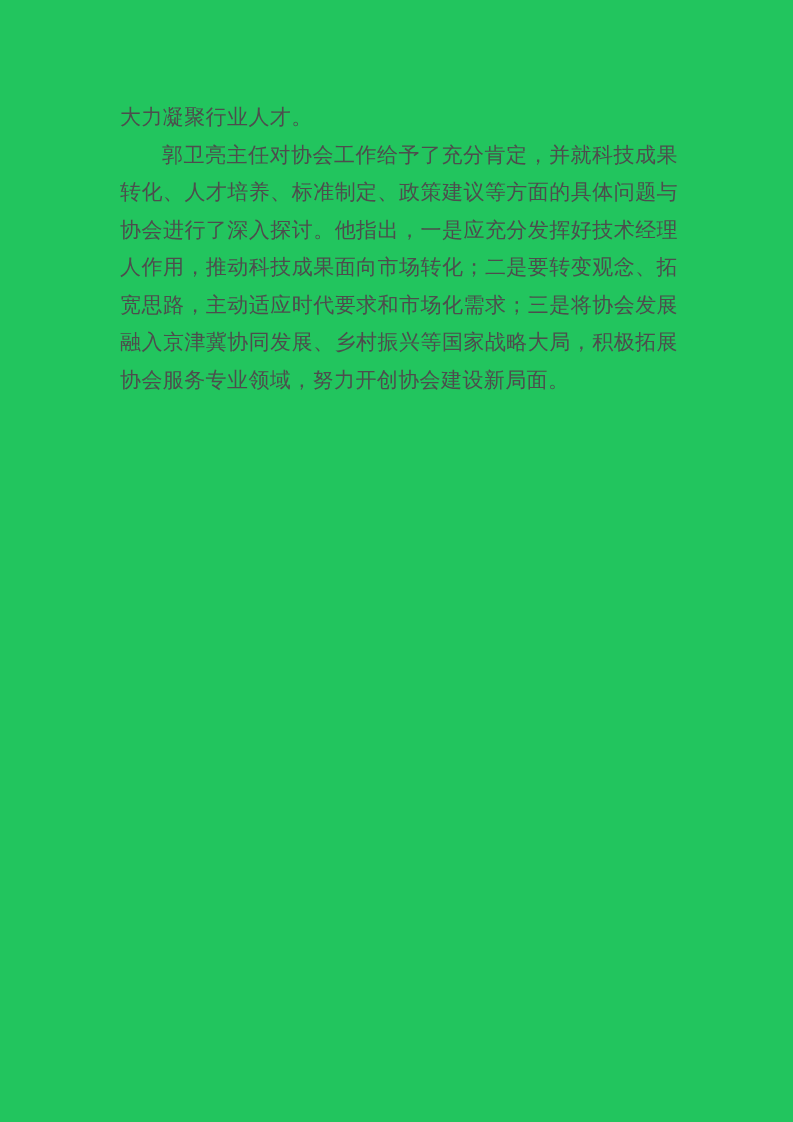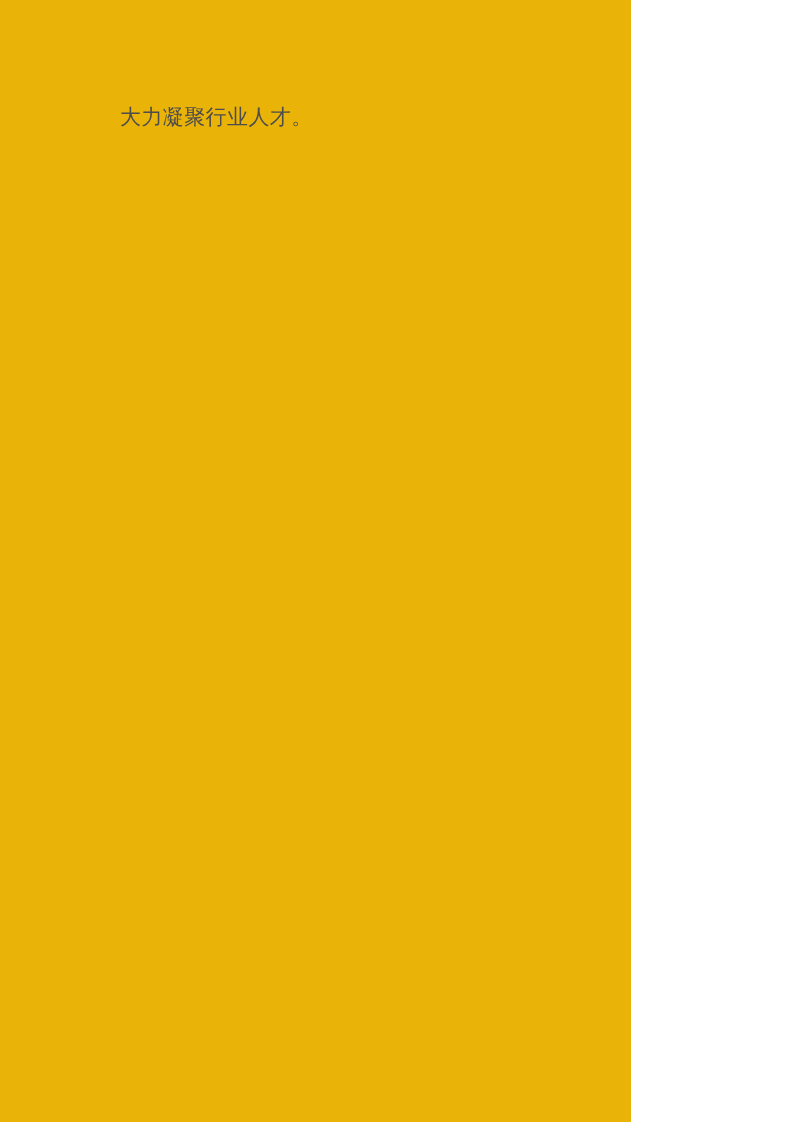--- a/index.html
+++ b/index.html
@@ -2,23 +2,23 @@
 <html><head>
 <meta charset="utf-8">
 <style>
   html, body {
     margin: 0;
     padding: 0;
     background: #ffffff;
   }
   .page {
     position: relative;
-    width: 631px;
+    width: 793px;
     height: 1122px;
-    background: #eab308;
+    background: #22c55e;
     overflow: hidden;
   }
   .text-block {
     position: absolute;
     left: 120px;
     top: 99px;
     width: 558px;
     font-family: "Liberation Serif", "DejaVu Serif", serif;
     font-size: 21px;
     line-height: 37.5px;
@@ -33,14 +33,15 @@
   .text-block p.indented {
     text-indent: 2em;
   }
 </style>
 </head>
 <body>
 
 <div class="page">
   <div class="text-block">
     <p>大力凝聚行业人才。</p>
+    <p class="indented">郭卫亮主任对协会工作给予了充分肯定，并就科技成果转化、人才培养、标准制定、政策建议等方面的具体问题与协会进行了深入探讨。他指出，一是应充分发挥好技术经理人作用，推动科技成果面向市场转化；二是要转变观念、拓宽思路，主动适应时代要求和市场化需求；三是将协会发展融入京津冀协同发展、乡村振兴等国家战略大局，积极拓展协会服务专业领域，努力开创协会建设新局面。</p>
   </div>
 </div>
 
 </body></html>

